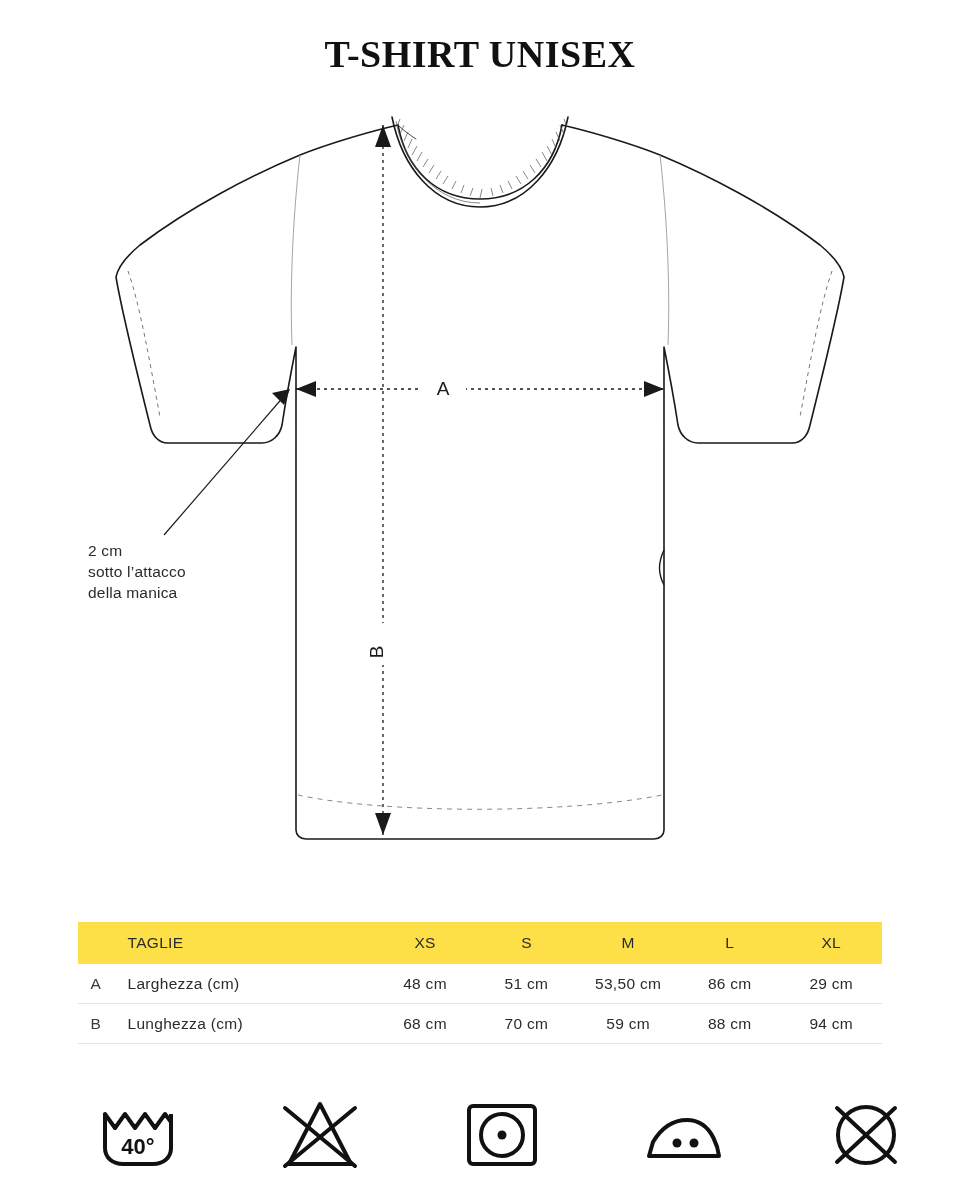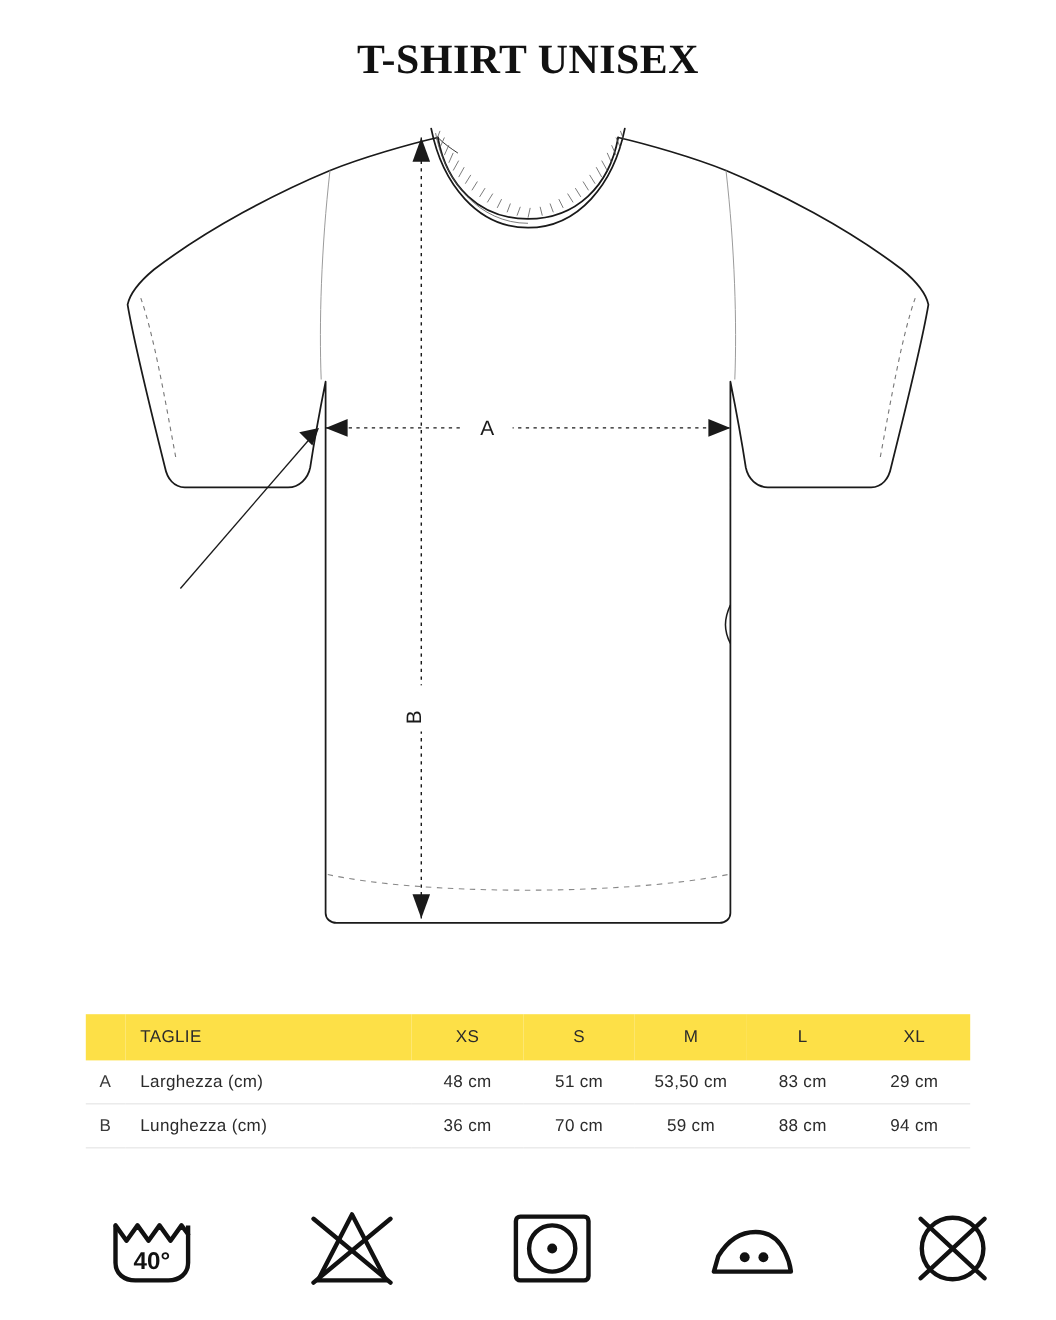--- a/index.html
+++ b/index.html
@@ -222,20 +222,25 @@
       </g>
       <text x="383" y="557" text-anchor="middle" font-family="Liberation Sans, sans-serif" font-size="19" fill="#1a1a1a" transform="rotate(-90 383 557)">B</text>
 
       <g>
         <line x1="164" y1="440" x2="285" y2="300" stroke="#1a1a1a" stroke-width="1.2"></line>
         <polygon points="290,294 272,298 284,310" fill="#1a1a1a"></polygon>
       </g>
     </svg>
   </div>
 
+  <div class="callout">
+    <div>2 cm</div>
+    <div>sotto l’attacco</div>
+    <div>della manica</div>
+  </div>
 
   <div class="table-wrap">
     <table class="size-table">
       <thead>
         <tr class="head-row">
           <th class="col-letter"></th>
           <th class="col-label">TAGLIE</th>
           <th class="col-size">XS</th>
           <th class="col-size">S</th>
           <th class="col-size">M</th>
@@ -243,27 +248,27 @@
           <th class="col-size">XL</th>
         </tr>
       </thead>
       <tbody>
         <tr class="body-row">
           <td class="col-letter">A</td>
           <td class="col-label">Larghezza (cm)</td>
           <td class="col-size">48 cm</td>
           <td class="col-size">51 cm</td>
           <td class="col-size">53,50 cm</td>
-          <td class="col-size">83 cm</td>
+          <td class="col-size">86 cm</td>
           <td class="col-size">29 cm</td>
         </tr>
         <tr class="body-row">
           <td class="col-letter">B</td>
           <td class="col-label">Lunghezza (cm)</td>
-          <td class="col-size">36 cm</td>
+          <td class="col-size">68 cm</td>
           <td class="col-size">70 cm</td>
           <td class="col-size">59 cm</td>
           <td class="col-size">88 cm</td>
           <td class="col-size">94 cm</td>
         </tr>
       </tbody>
     </table>
   </div>
 
   <div class="care">

